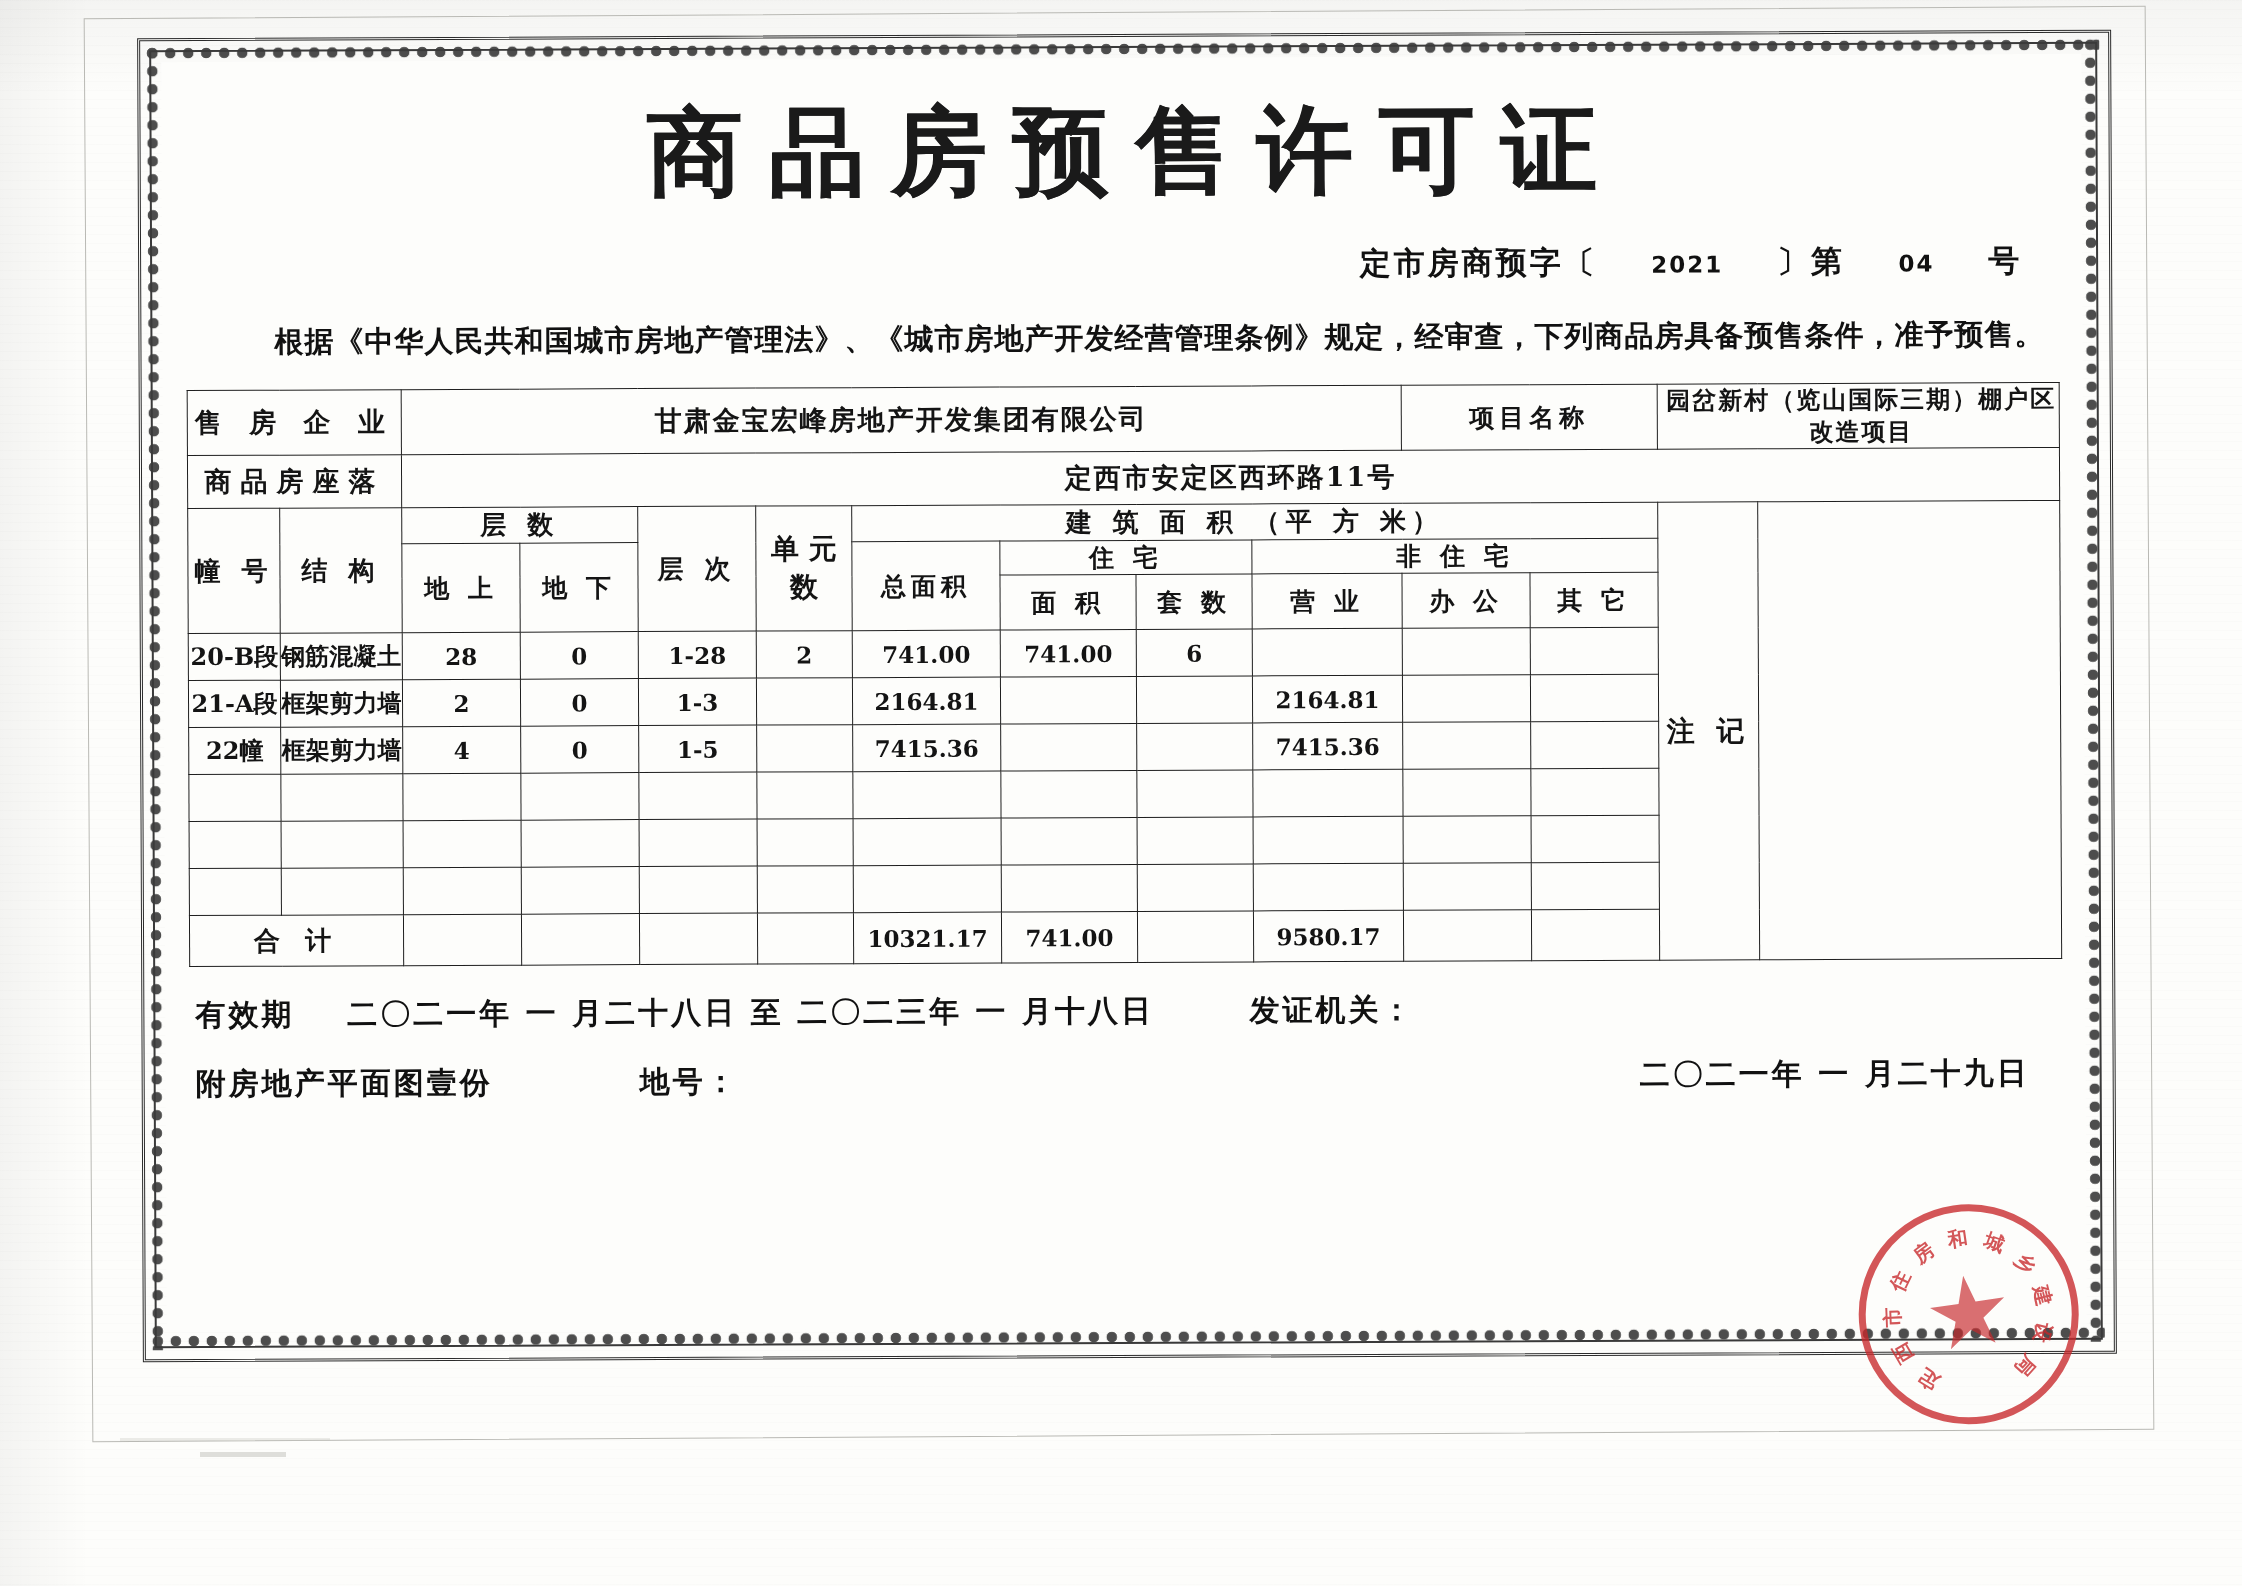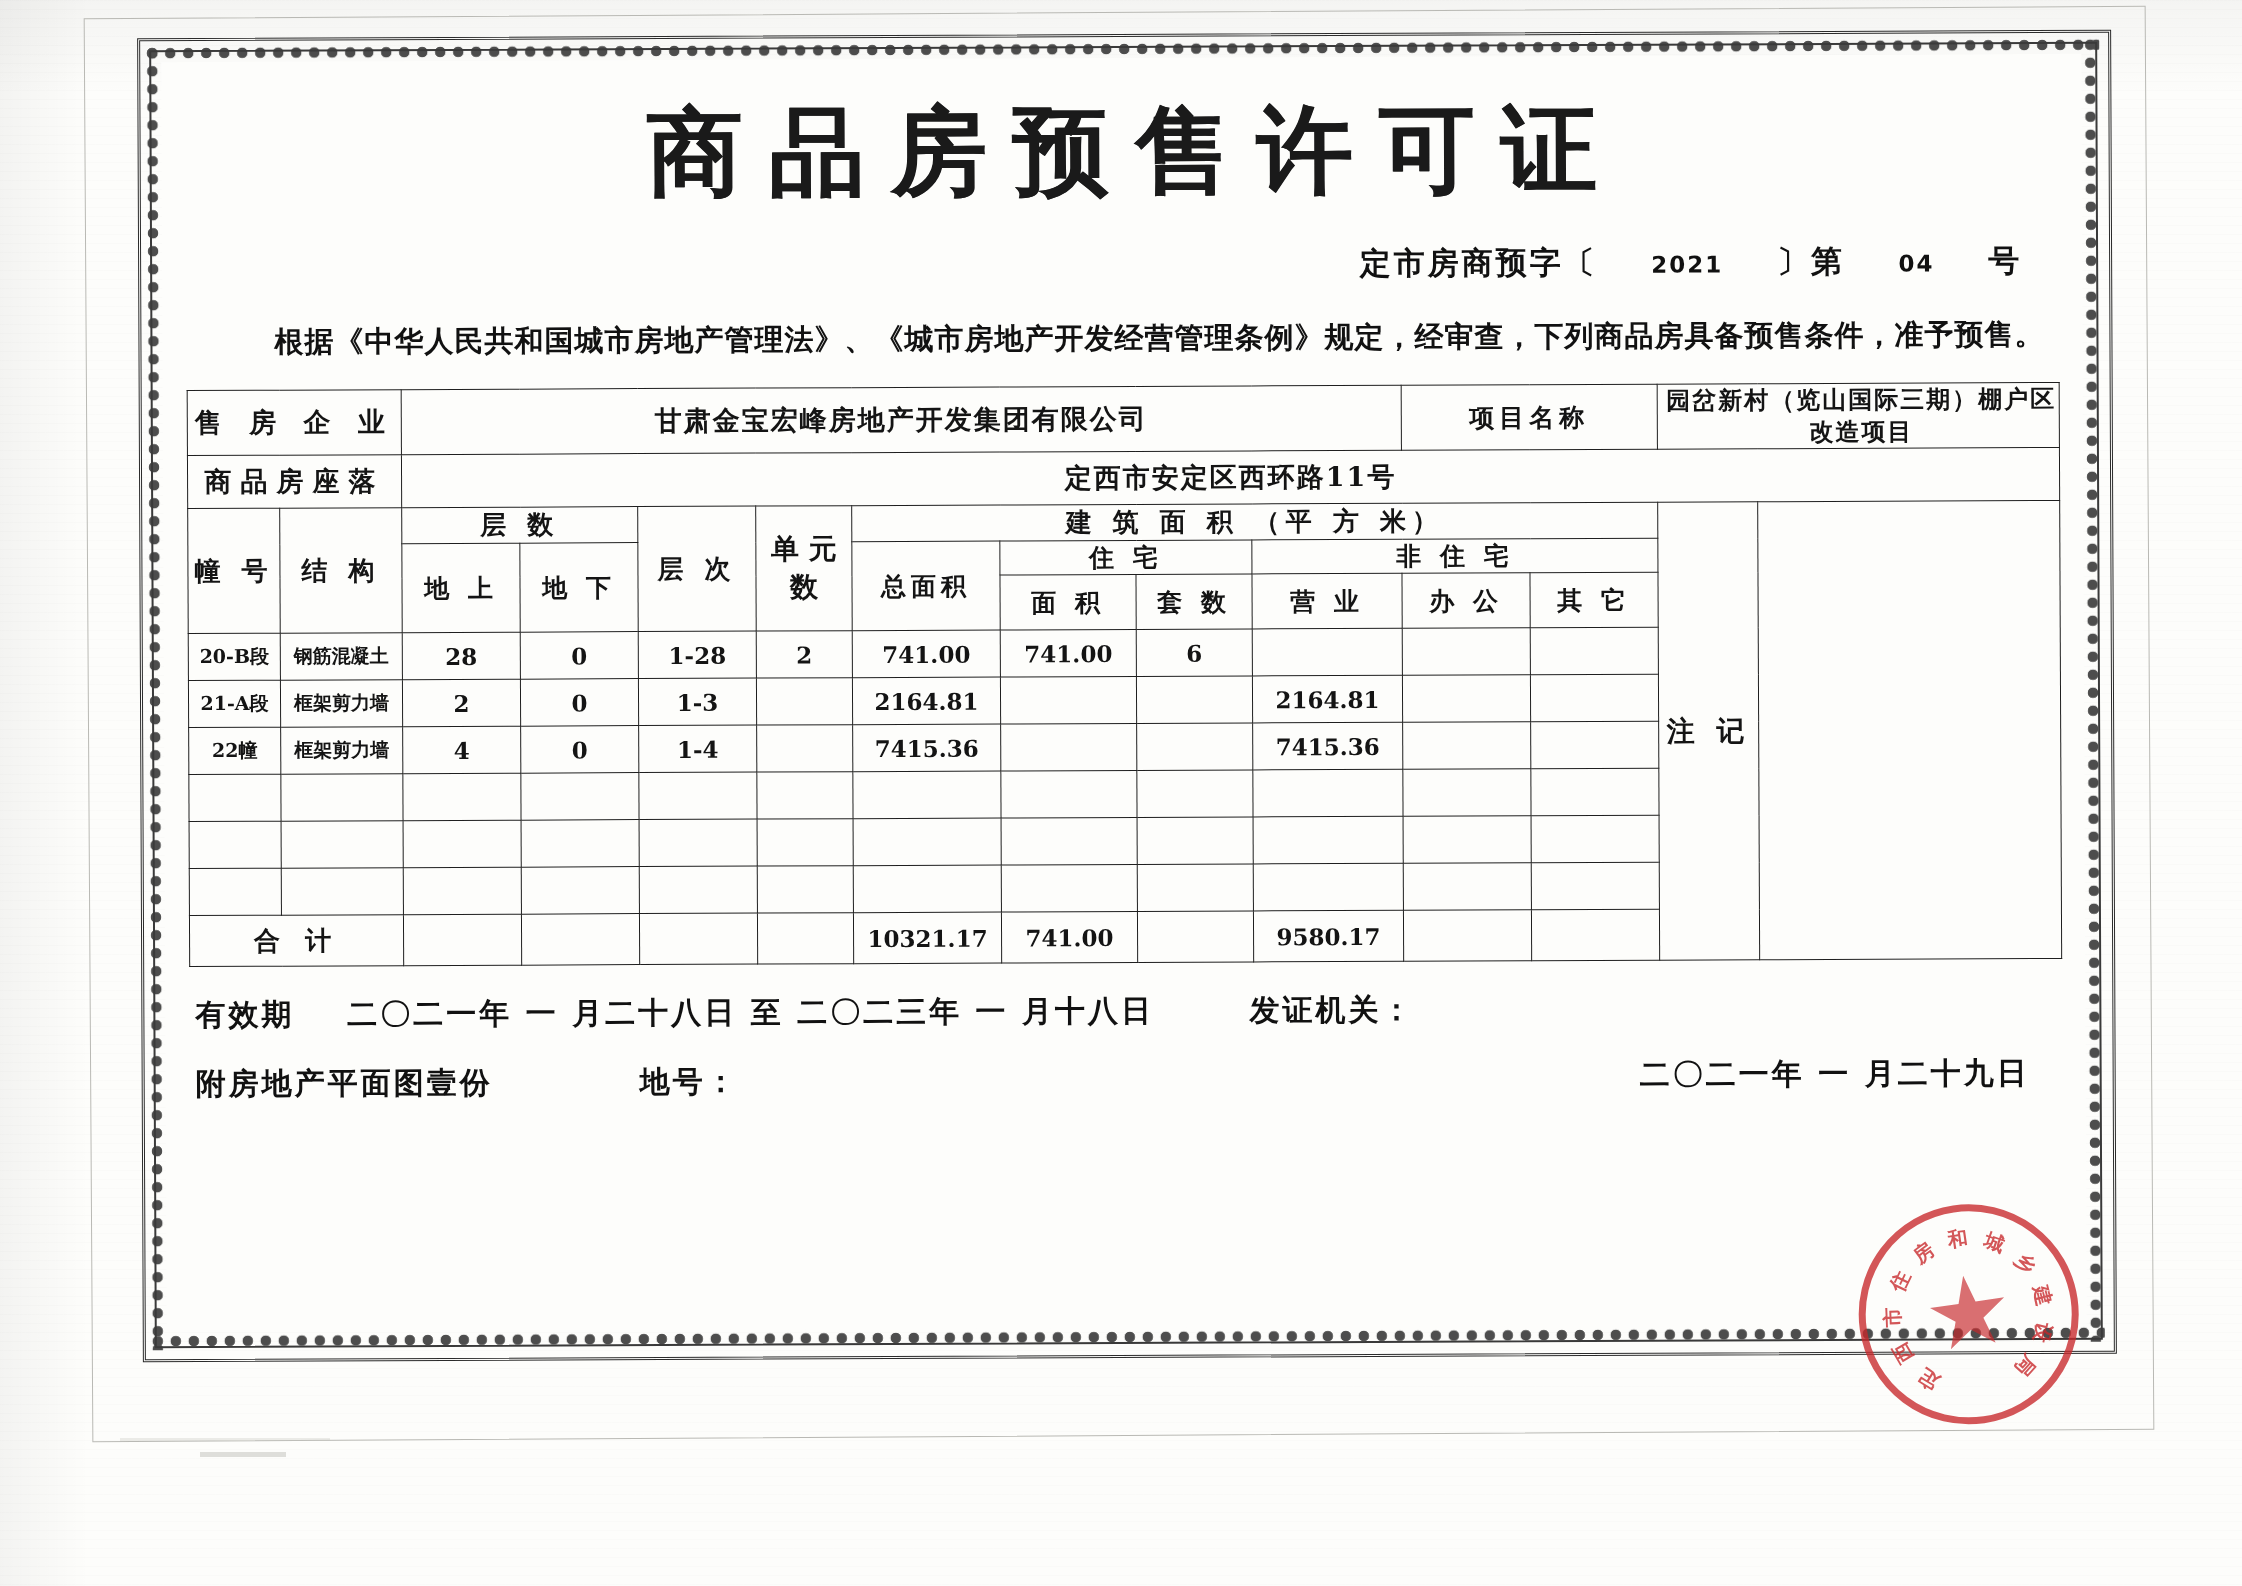--- a/index.html
+++ b/index.html
@@ -117,21 +117,21 @@
   .val{
     font-size:27px;text-align:left;padding-left:28px;letter-spacing:2px;
     font-family:"DejaVu Serif","Liberation Serif",serif;
   }
   .hd{font-size:26px;letter-spacing:6px;padding-left:6px;}
   .hd2{font-size:25px;letter-spacing:5px;padding-left:5px;}
   .num{
     font-family:"DejaVu Sans","Liberation Sans",sans-serif;
     font-size:23px;font-weight:500;letter-spacing:0px;
   }
-  .tiny{font-size:19px;letter-spacing:0px;margin-top:44px;}
+  .tiny{font-size:24px;letter-spacing:0px;margin-top:44px;}
   .vert{
     font-size:28px;letter-spacing:6px;line-height:56px;
   }
   .rowh{height:46px;}
   .datarow td{height:46px;}
   .blankrow td{height:46px;}
   .sum td{height:50px;margin-top:38px;}
 
   .footer{
     margin:28px 30px 0 30px;
@@ -291,21 +291,21 @@
       <td class="num">2164.81</td>
       <td class="num"></td>
       <td class="num"></td>
     </tr>
 
     <tr class="datarow">
       <td class="tiny">22幢</td>
       <td class="tiny">框架剪力墙</td>
       <td class="num">4</td>
       <td class="num">0</td>
-      <td class="num">1-4</td>
+      <td class="num">1-5</td>
       <td class="num"></td>
       <td class="num">7415.36</td>
       <td class="num"></td>
       <td class="num"></td>
       <td class="num">7415.36</td>
       <td class="num"></td>
       <td class="num"></td>
     </tr>
 
     <tr class="blankrow">

